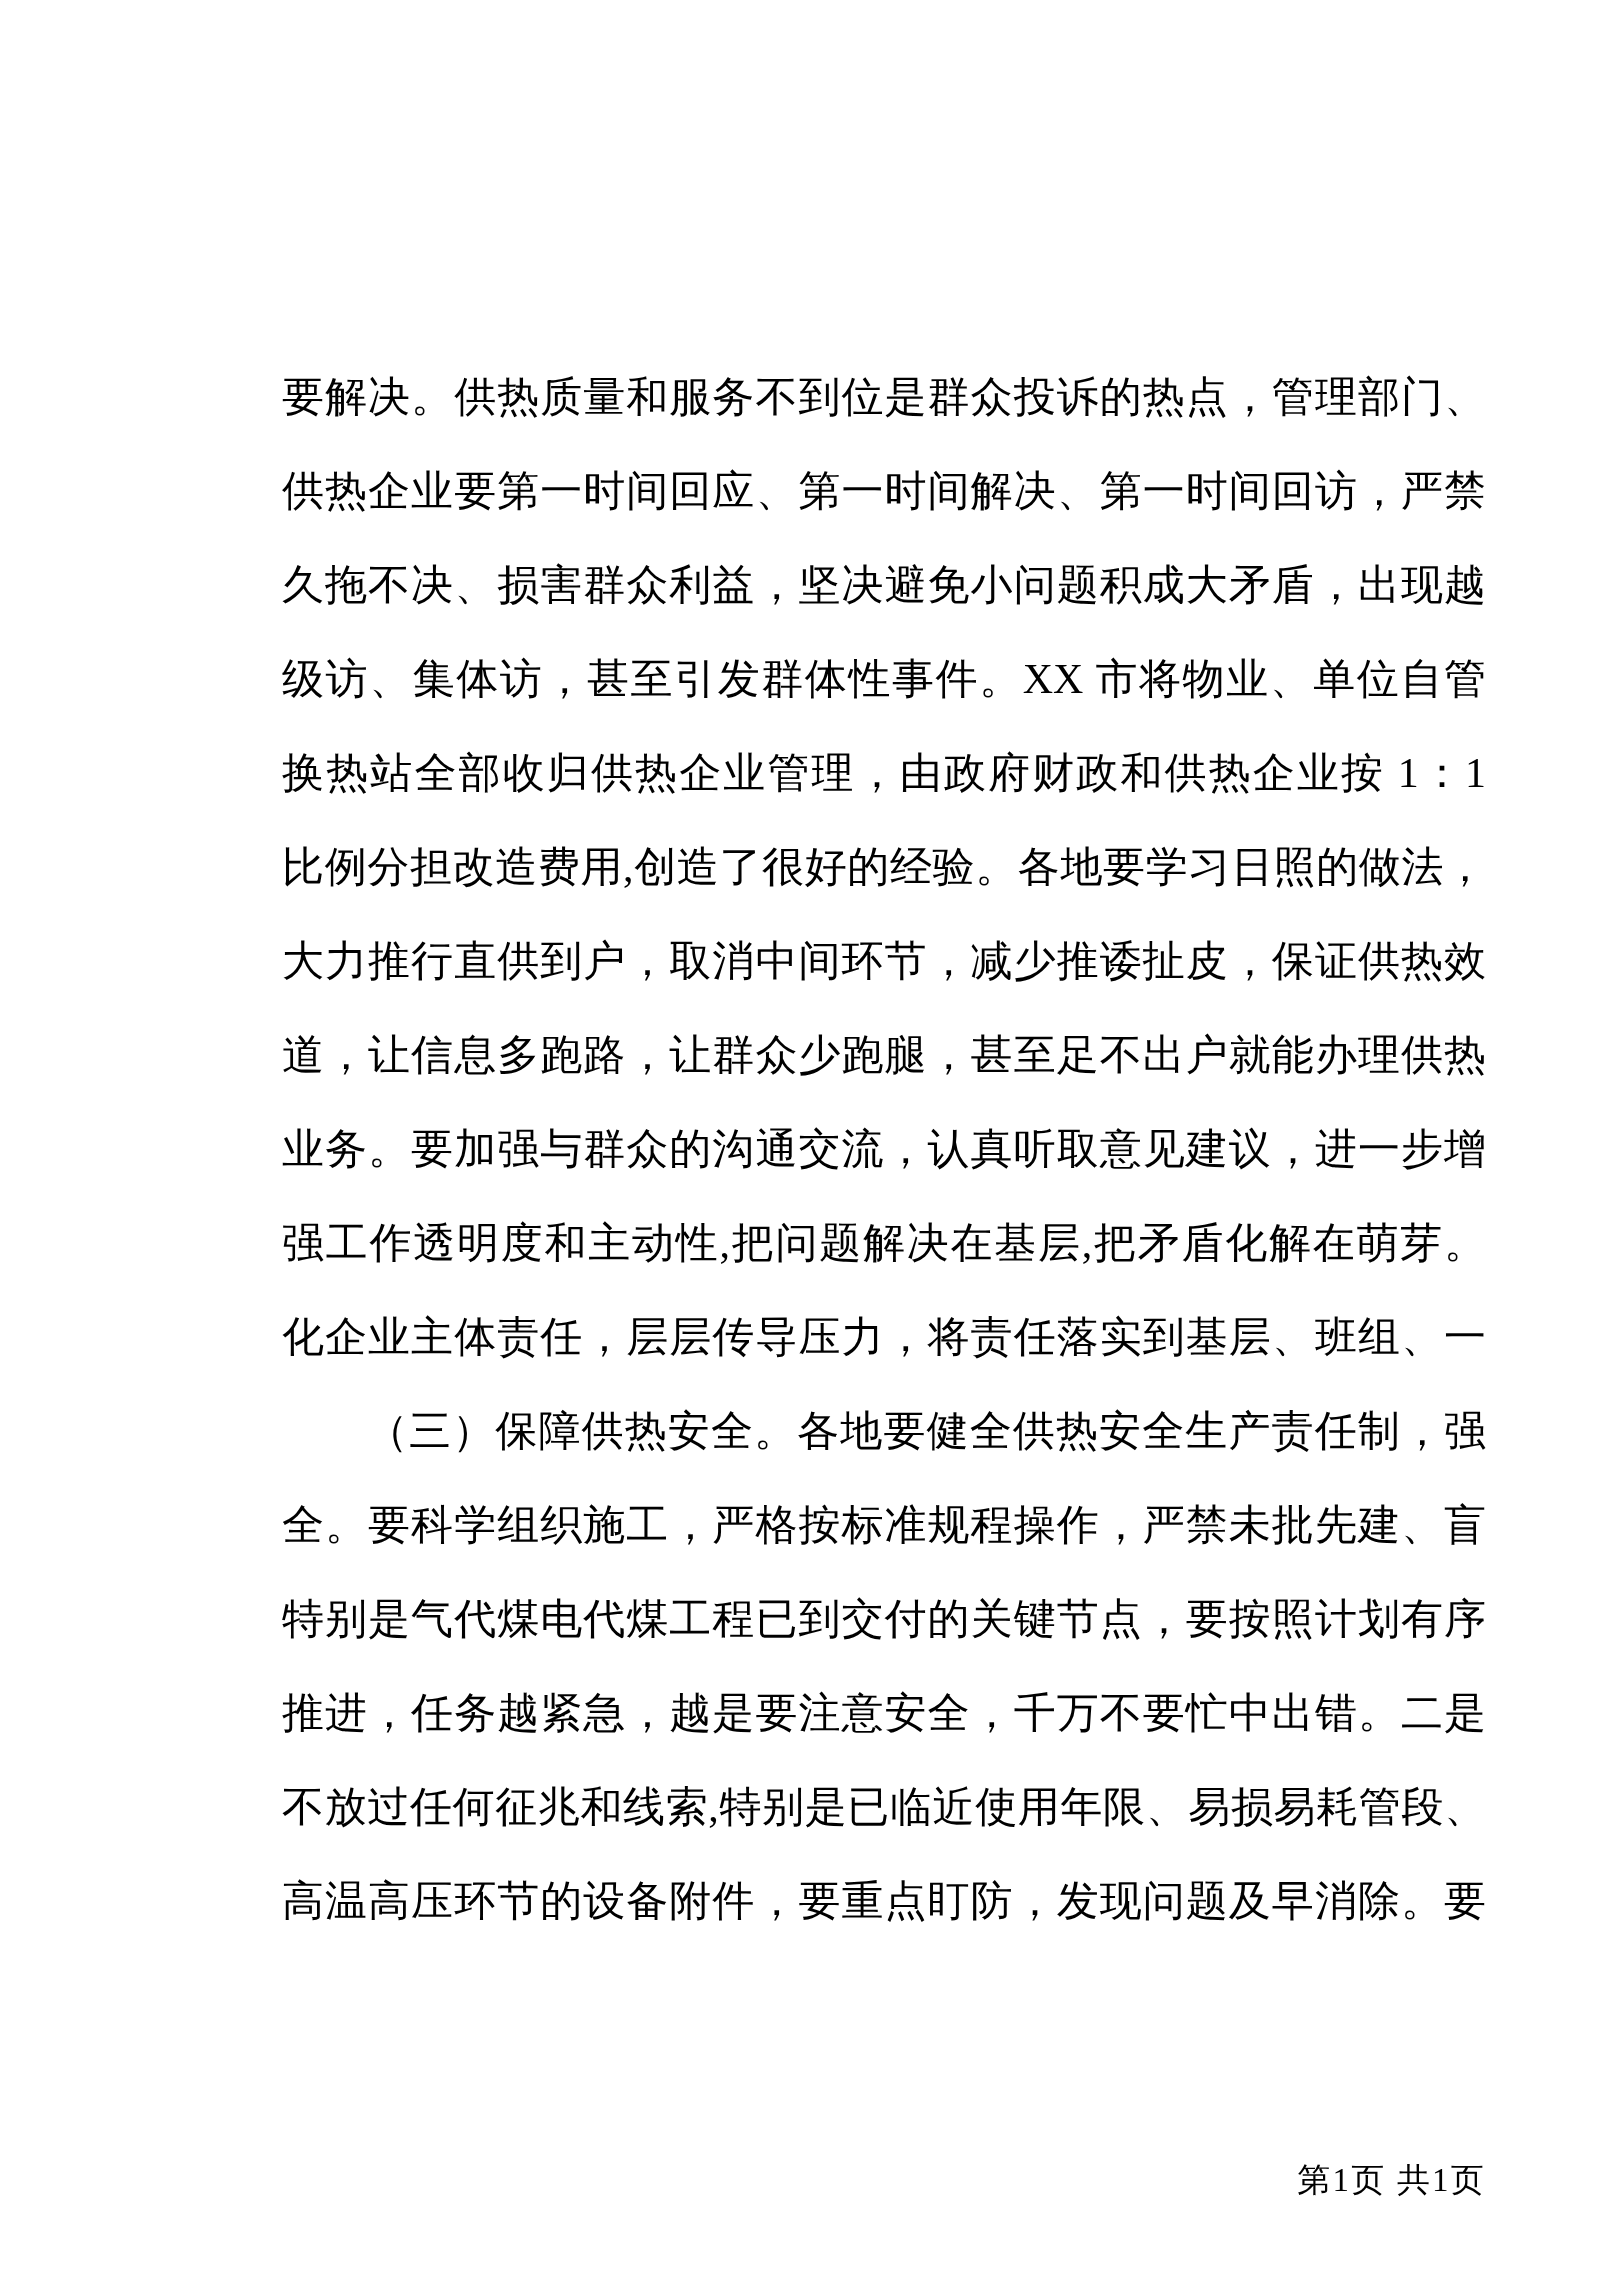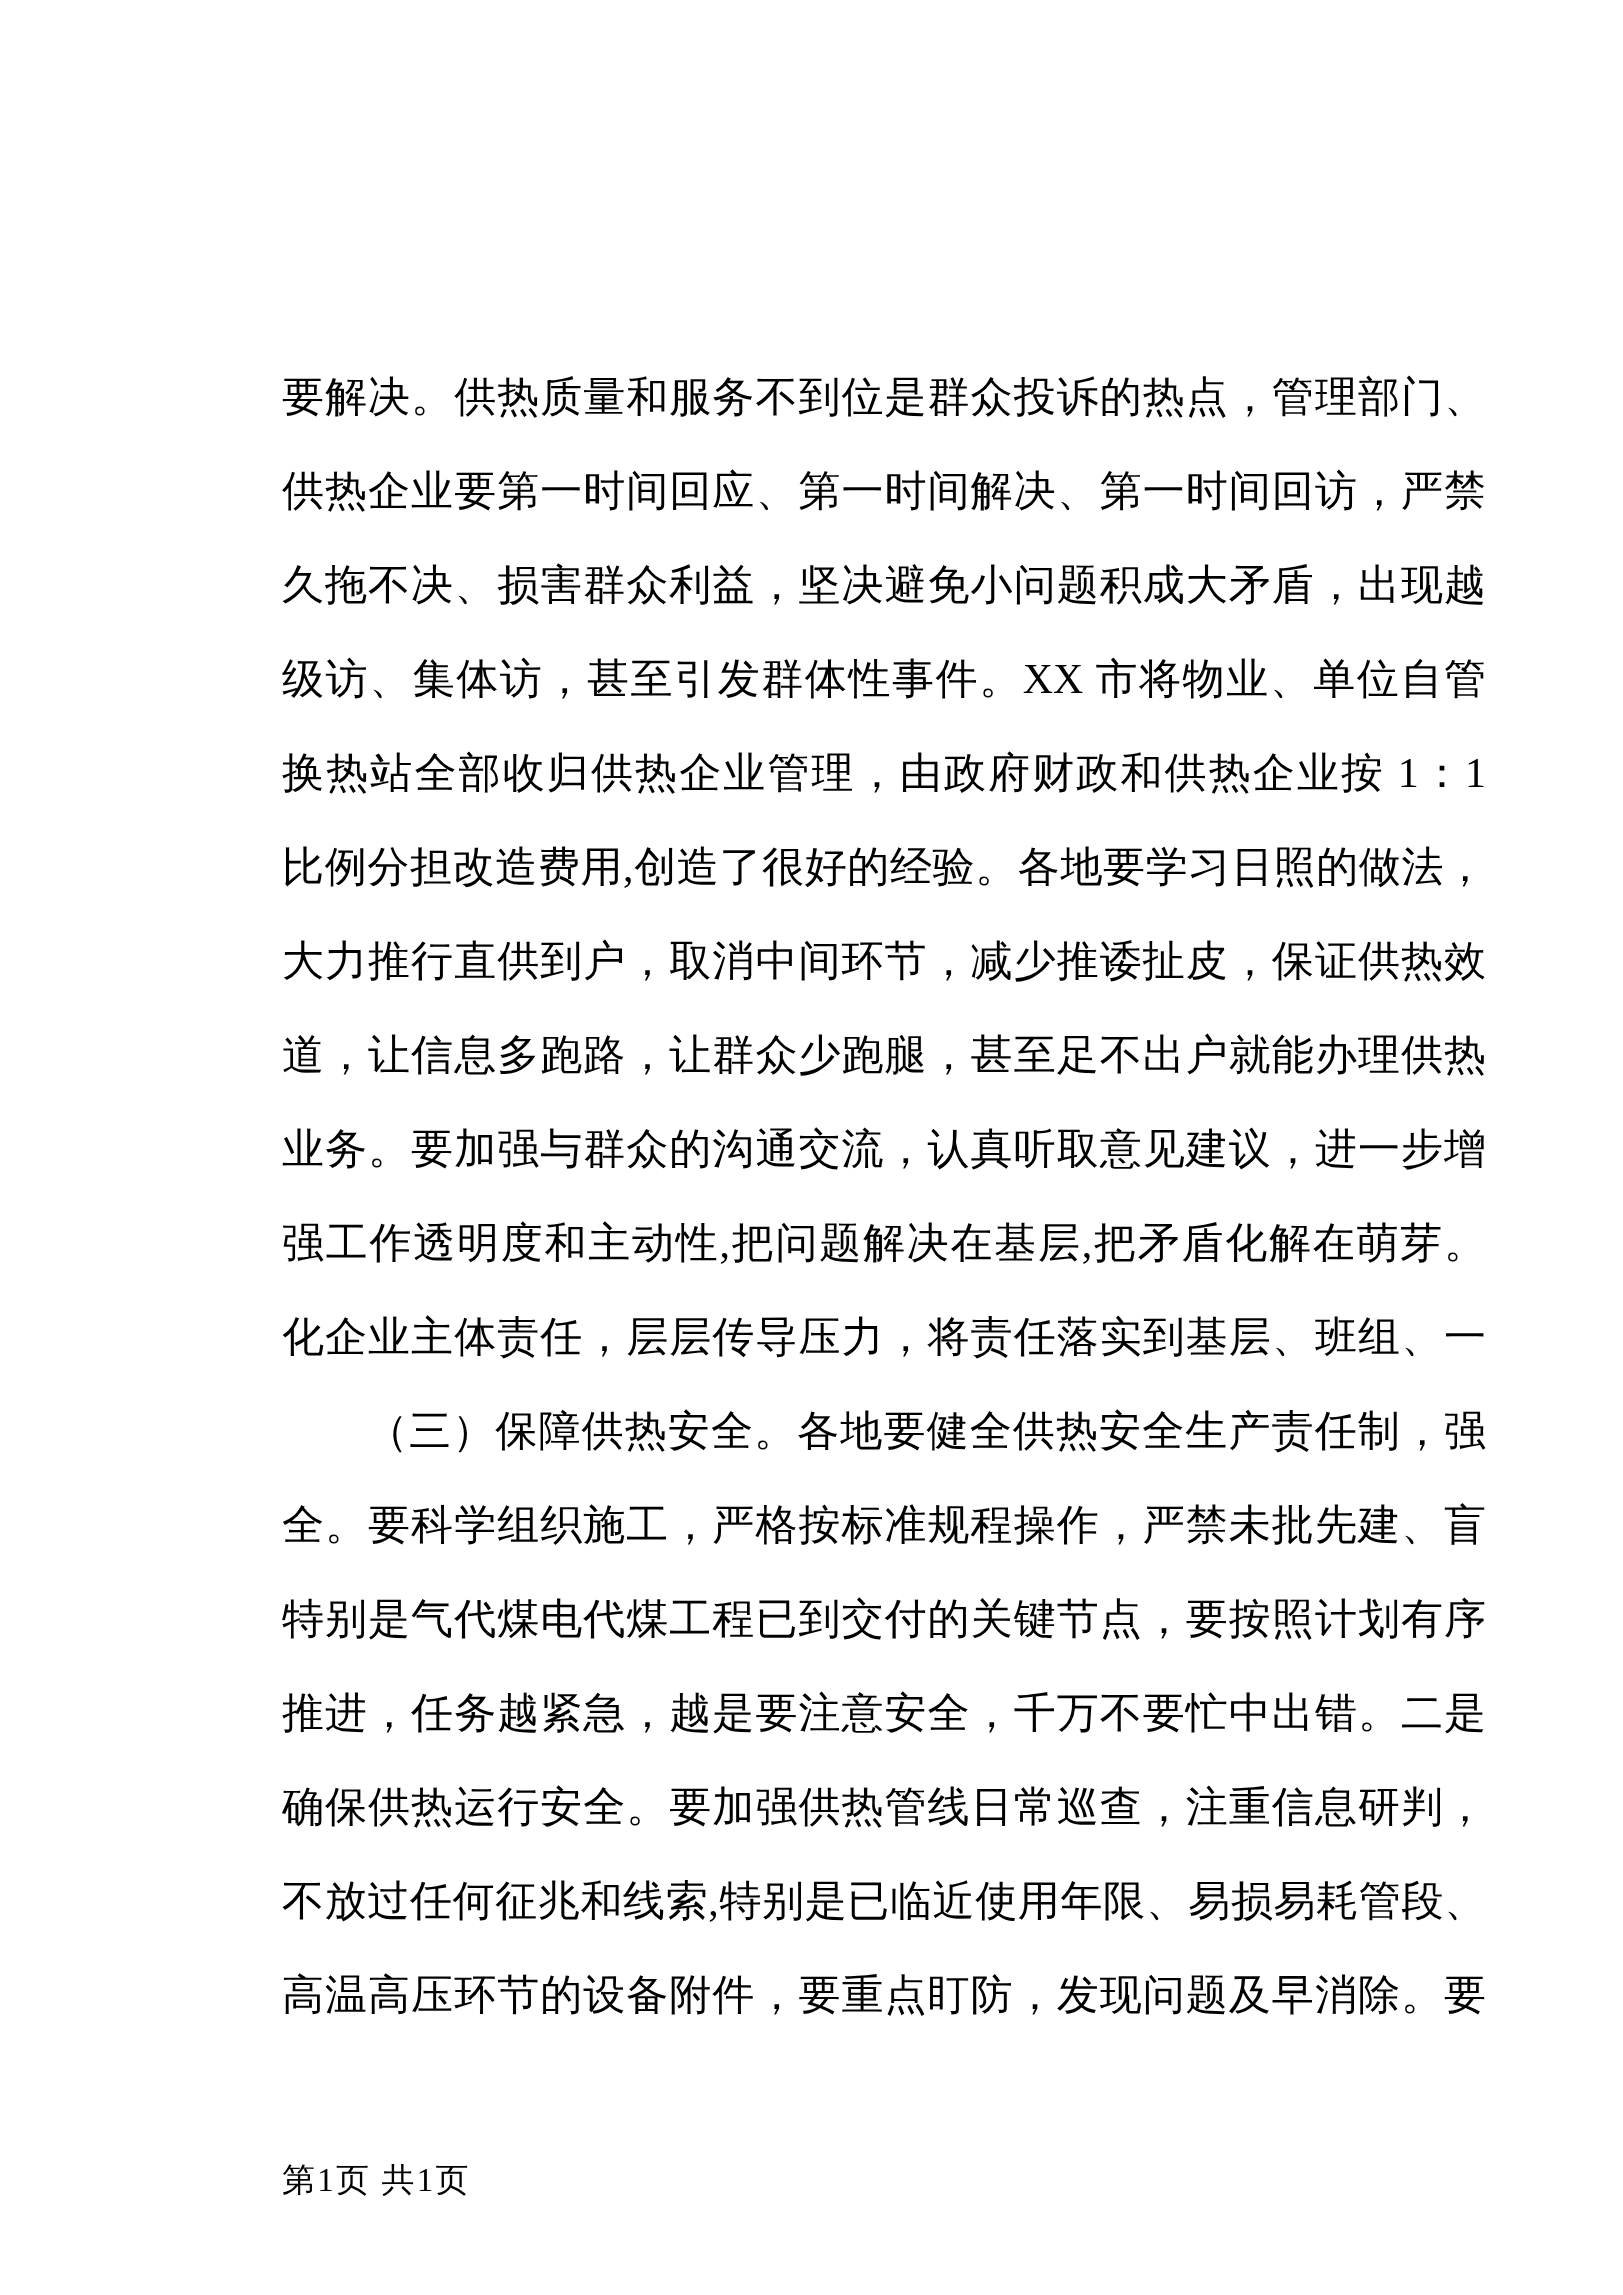--- a/index.html
+++ b/index.html
@@ -28,21 +28,21 @@
     white-space: normal;
   }
   .text-line.indent {
     text-indent: 84px;
   }
   .page-footer {
     position: absolute;
     left: 222px;
     top: 2110px;
     width: 1228px;
-    text-align: left;
+    text-align: right;
     font-size: 33px;
     line-height: 45px;
     letter-spacing: 2.2px;
   }
 </style>
 </head>
 <body>
 
 <div class="page">
   <div class="text-body" id="body-lines">
@@ -54,21 +54,20 @@
       <div class="text-line">比例分担改造费用,创造了很好的经验。各地要学习日照的做法，</div>
       <div class="text-line">大力推行直供到户，取消中间环节，减少推诿扯皮，保证供热效</div>
       <div class="text-line">道，让信息多跑路，让群众少跑腿，甚至足不出户就能办理供热</div>
       <div class="text-line">业务。要加强与群众的沟通交流，认真听取意见建议，进一步增</div>
       <div class="text-line">强工作透明度和主动性,把问题解决在基层,把矛盾化解在萌芽。</div>
       <div class="text-line">化企业主体责任，层层传导压力，将责任落实到基层、班组、一</div>
       <div class="text-line indent">（三）保障供热安全。各地要健全供热安全生产责任制，强</div>
       <div class="text-line">全。要科学组织施工，严格按标准规程操作，严禁未批先建、盲</div>
       <div class="text-line">特别是气代煤电代煤工程已到交付的关键节点，要按照计划有序</div>
       <div class="text-line">推进，任务越紧急，越是要注意安全，千万不要忙中出错。二是</div>
-      <div class="text-line">确保供热运行安全。要加强供热管线日常巡查，注重信息研判，</div>
       <div class="text-line">不放过任何征兆和线索,特别是已临近使用年限、易损易耗管段、</div>
       <div class="text-line">高温高压环节的设备附件，要重点盯防，发现问题及早消除。要</div>
     </div>
   <div class="page-footer">
     <span>第1页 共1页</span>
   </div>
 </div>
 
 
 </body></html>

